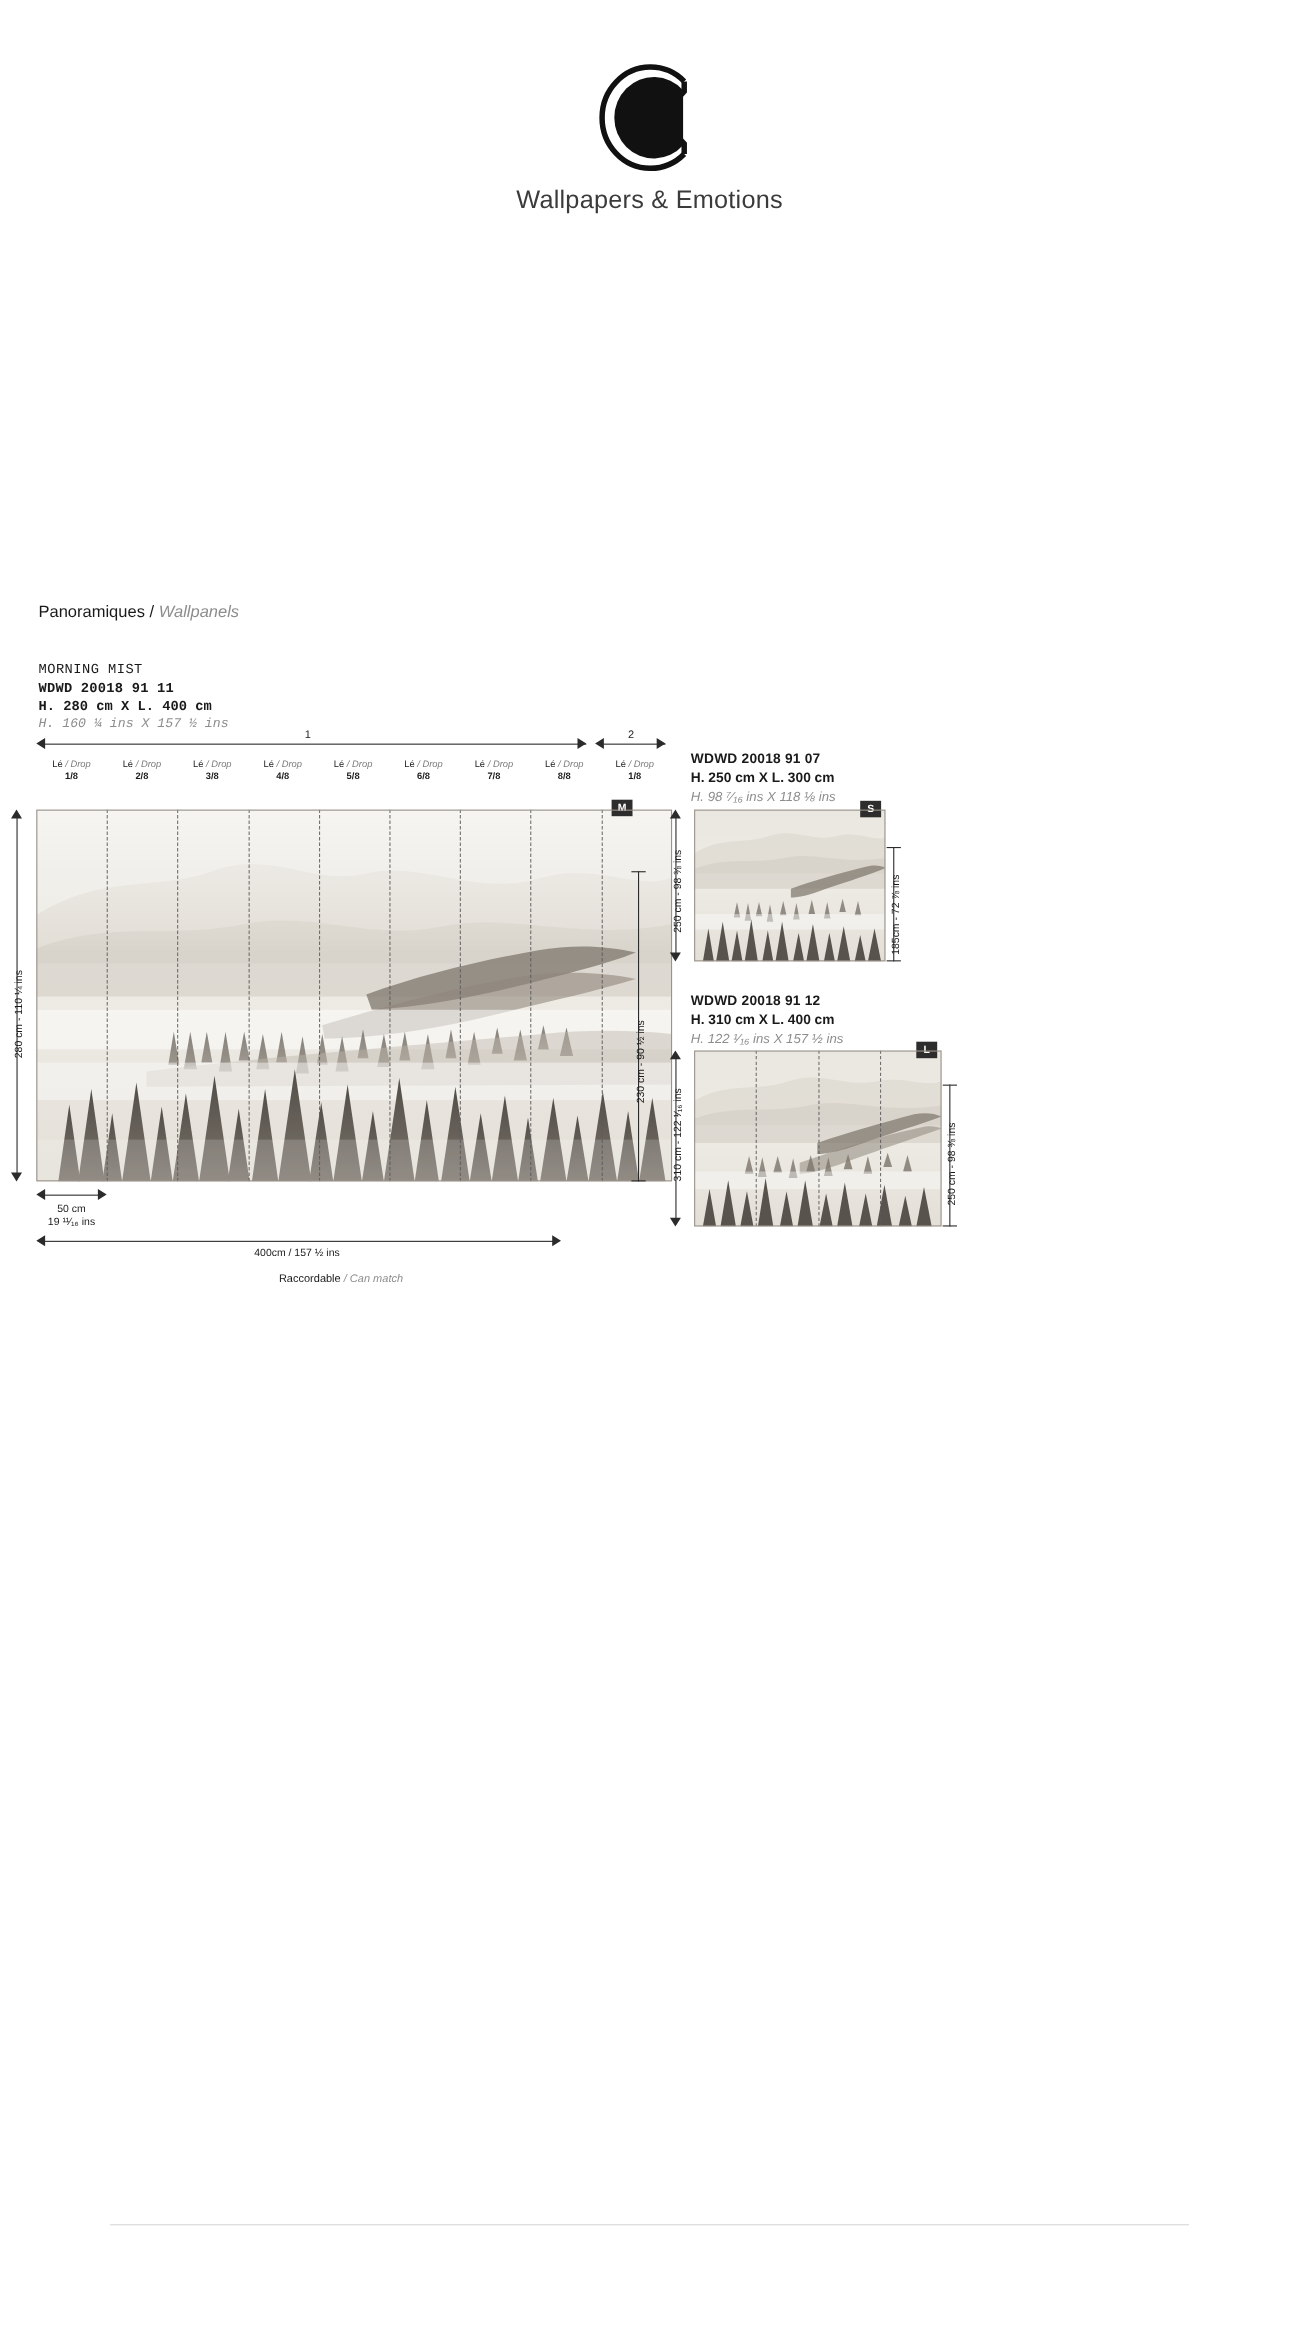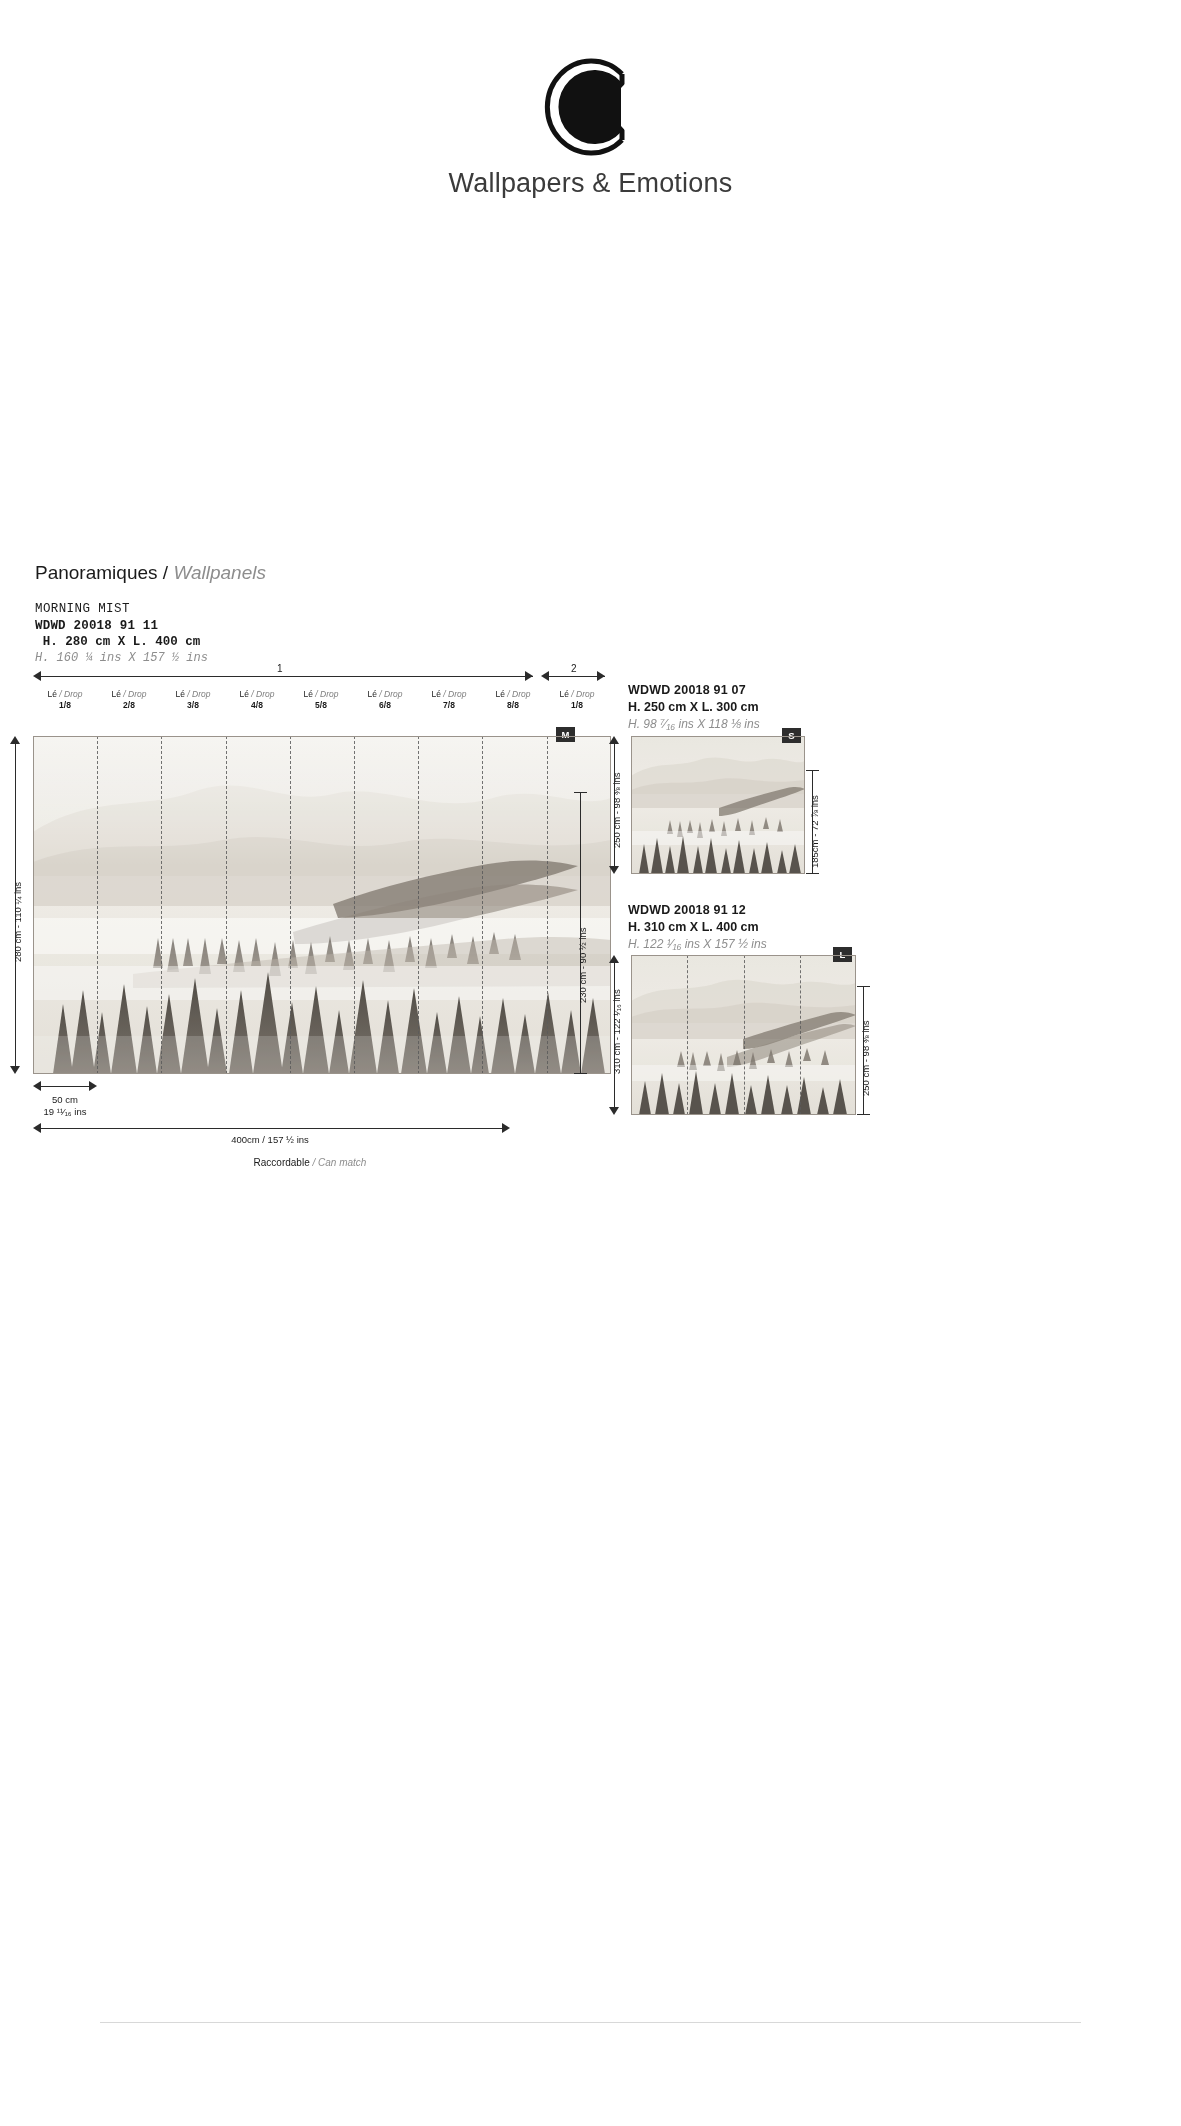--- a/index.html
+++ b/index.html
@@ -14,33 +14,33 @@
   .page{position:relative;width:1181px;height:2126px;}
 
   
   .logo-wrap{position:absolute;top:52px;left:0;width:1181px;text-align:center;}
   .logo-c{display:block;margin:0 auto;}
   .brand{
     font-size:50px;font-weight:bold;letter-spacing:3px;
     margin-top:8px;color:#111;
   }
   .tagline{
-    font-size:27px;color:#3b3b3b;margin-top:6px;letter-spacing:0.2px;
+    font-size:23px;color:#3b3b3b;margin-top:6px;letter-spacing:0.2px;
   }
 
   
-  .sec-head{position:absolute;left:35px;top:562px;font-size:19px;}
+  .sec-head{position:absolute;left:35px;top:548px;font-size:15px;}
   .sec-head .fr{color:#1a1a1a;}
   .sec-head .en{color:#8d8d8d;font-style:italic;}
 
   
   .main-info{position:absolute;left:35px;top:601px;line-height:1.32;font-family:Liberation Mono, monospace;}
   .main-info .name{font-size:12.5px;letter-spacing:.4px;}
   .main-info .ref{font-size:12.5px;font-weight:bold;letter-spacing:.2px;}
-  .main-info .dim{font-size:12.5px;font-weight:bold;text-align:center;}
+  .main-info .dim{font-size:12.5px;font-weight:bold;}
   .main-info .dimin{font-size:12px;font-style:italic;color:#8d8d8d;}
 
   
   .scalebar{position:absolute;left:33px;top:666px;width:578px;height:20px;}
   .sb-line{position:absolute;top:10px;height:1px;background:#2b2b2b;}
   .sb-num{position:absolute;top:-3px;font-size:10px;color:#222;}
   .arrowL,.arrowR{position:absolute;top:5px;width:0;height:0;border-top:5px solid transparent;border-bottom:5px solid transparent;}
   .arrowL{border-right:8px solid #2b2b2b;}
   .arrowR{border-left:8px solid #2b2b2b;}
 

